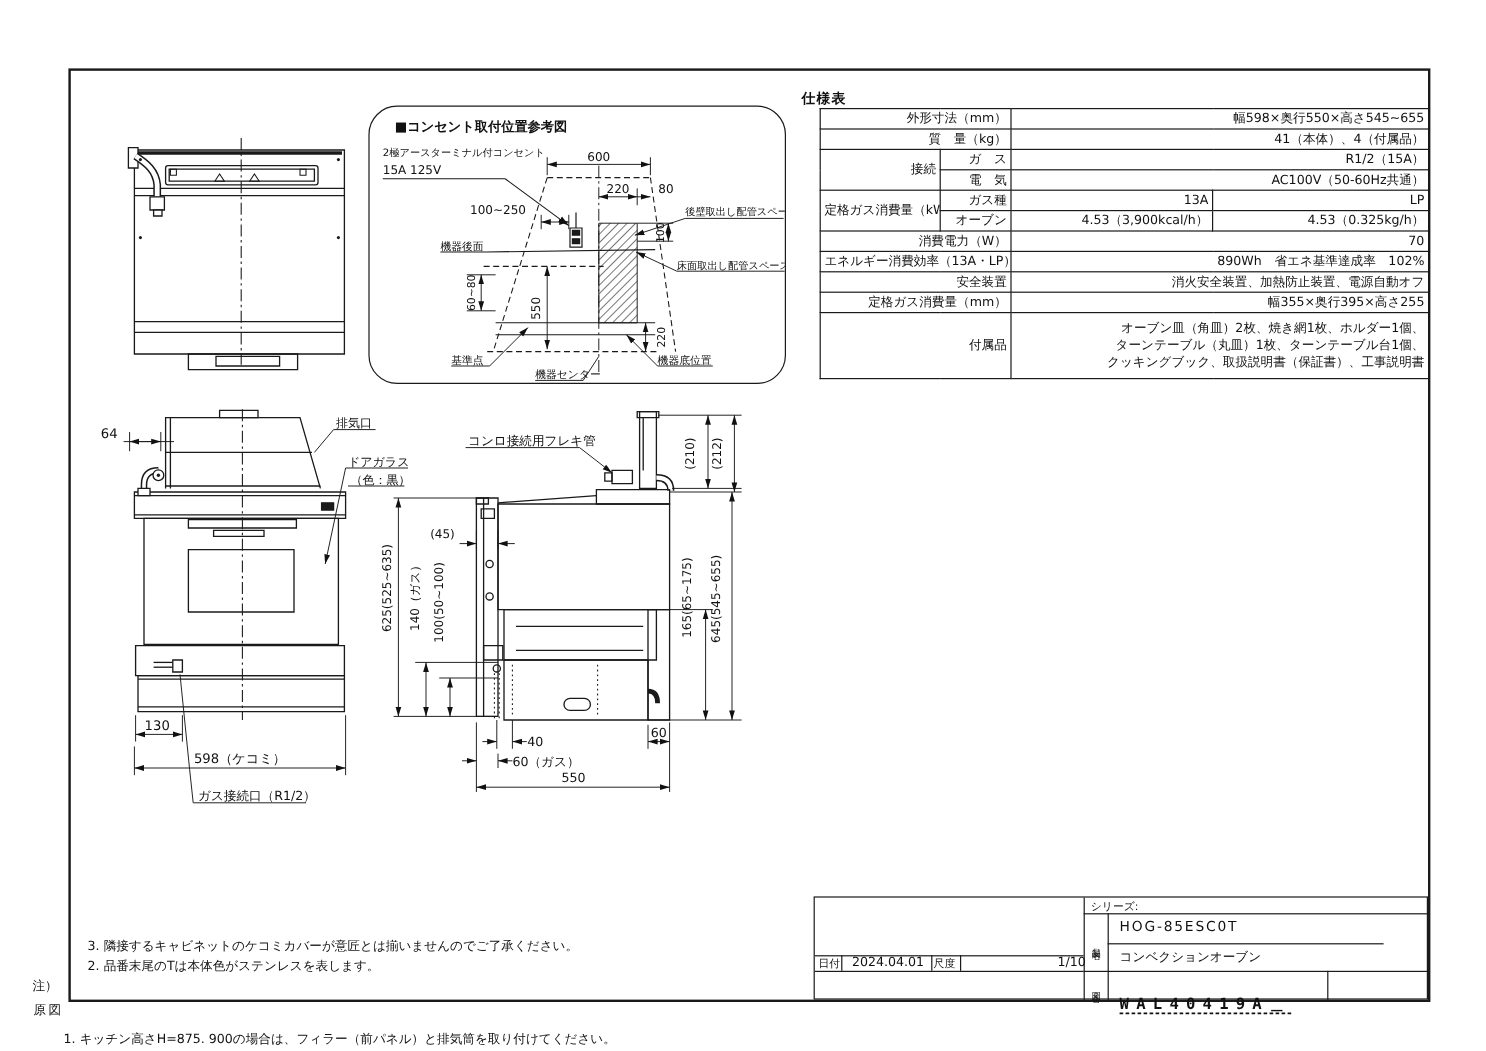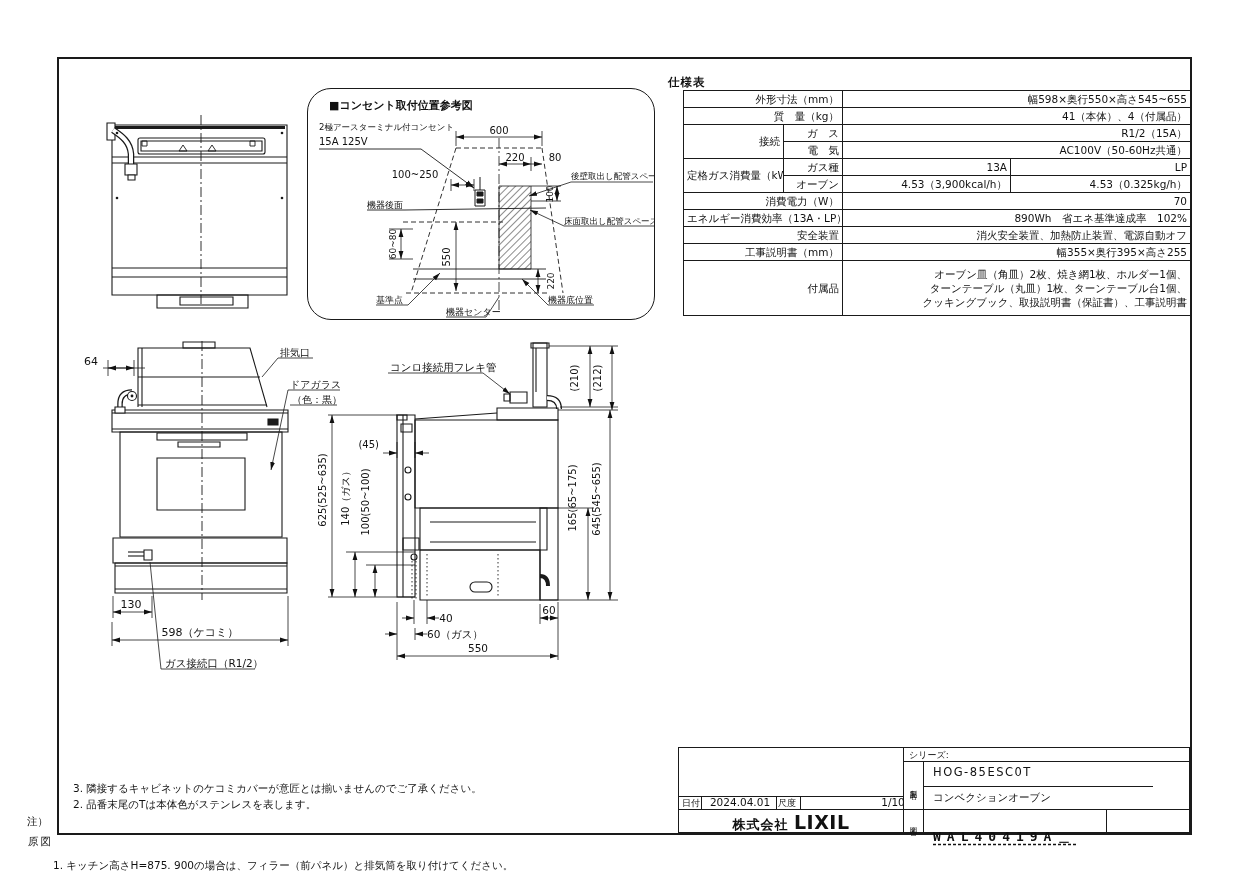--- a/index.html
+++ b/index.html
@@ -230,21 +230,21 @@
   </tr>
   <tr>
     <td class="lab" colspan="2">エネルギー消費効率（13A・LP）</td>
     <td class="val" colspan="2">890Wh　省エネ基準達成率　102%</td>
   </tr>
   <tr>
     <td class="lab" colspan="2">安全装置</td>
     <td class="val" colspan="2">消火安全装置、加熱防止装置、電源自動オフ</td>
   </tr>
   <tr>
-    <td class="lab" colspan="2">工事説明書（mm）</td>
+    <td class="lab" colspan="2">定格ガス消費量（mm）</td>
     <td class="val" colspan="2">幅355×奥行395×高さ255</td>
   </tr>
   <tr class="tall">
     <td class="lab" colspan="2">付属品</td>
     <td class="val multi" colspan="2">
       <div>オーブン皿（角皿）2枚、焼き網1枚、ホルダー1個、</div>
       <div>ターンテーブル（丸皿）1枚、ターンテーブル台1個、</div>
       <div>クッキングブック、取扱説明書（保証書）、工事説明書</div>
     </td>
   </tr>
@@ -447,24 +447,20 @@
 
   <div class="hline" style="left:0;top:48px;width:224px;"></div>
   <div class="hline" style="left:0;top:61px;width:224px;"></div>
   <div class="vline" style="left:22px;top:48px;height:13px;"></div>
   <div class="vline" style="left:97px;top:48px;height:13px;"></div>
   <div class="vline" style="left:121px;top:48px;height:13px;"></div>
   <div class="cell" style="left:3px;top:49px;font-size:9px;">日付</div>
   <div class="cell" style="left:26px;top:48px;width:70px;text-align:center;font-size:10.5px;">2024.04.01</div>
   <div class="cell" style="left:99px;top:49px;font-size:9px;">尺度</div>
   <div class="cell" style="left:121px;top:48px;width:100px;text-align:center;font-size:10.5px;padding-left:43px;">1/10</div>
-  <div class="cell company" style="left:0;top:63px;width:224px;text-align:center;">
-    <span>株式会社</span>
-    <span class="logo">LIXIL</span>
-  </div>
 
   <div class="cell" style="left:230px;top:1px;font-size:9px;">シリーズ:</div>
   <div class="hline" style="left:224px;top:13px;width:288px;"></div>
   <div class="vline" style="left:244px;top:13px;height:73px;"></div>
   <div class="vertlab" style="left:224px;top:13px;width:20px;height:48px;">製品名</div>
   <div class="cell" style="left:254px;top:17px;font-size:11.5px;letter-spacing:1.5px;">HOG-85ESC0T</div>
   <div class="hline" style="left:244px;top:38px;width:230px;"></div>
   <div class="cell" style="left:254px;top:43px;font-size:10.5px;">コンベクションオーブン</div>
   <div class="hline" style="left:224px;top:61px;width:288px;"></div>
   <div class="vertlab" style="left:224px;top:61px;width:20px;height:25px;">図番</div>

